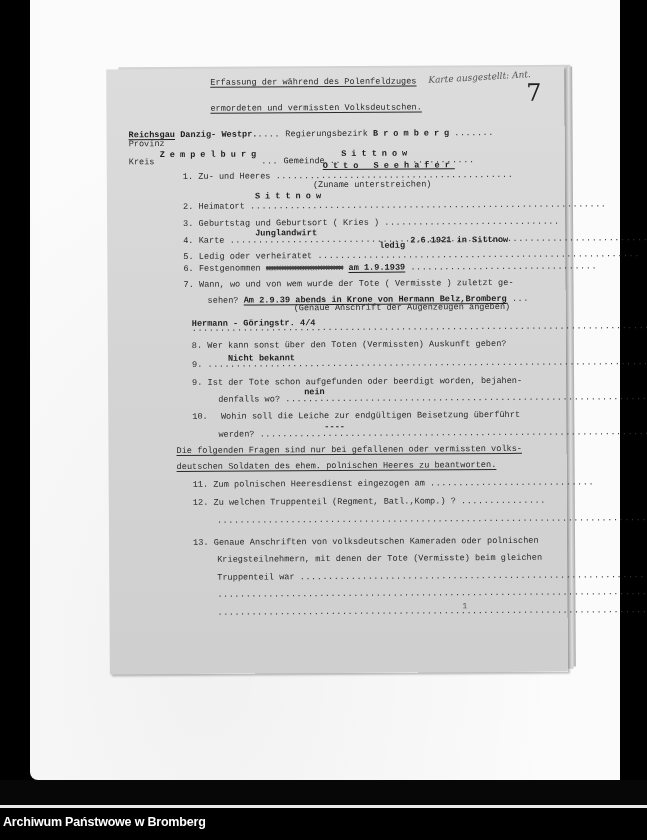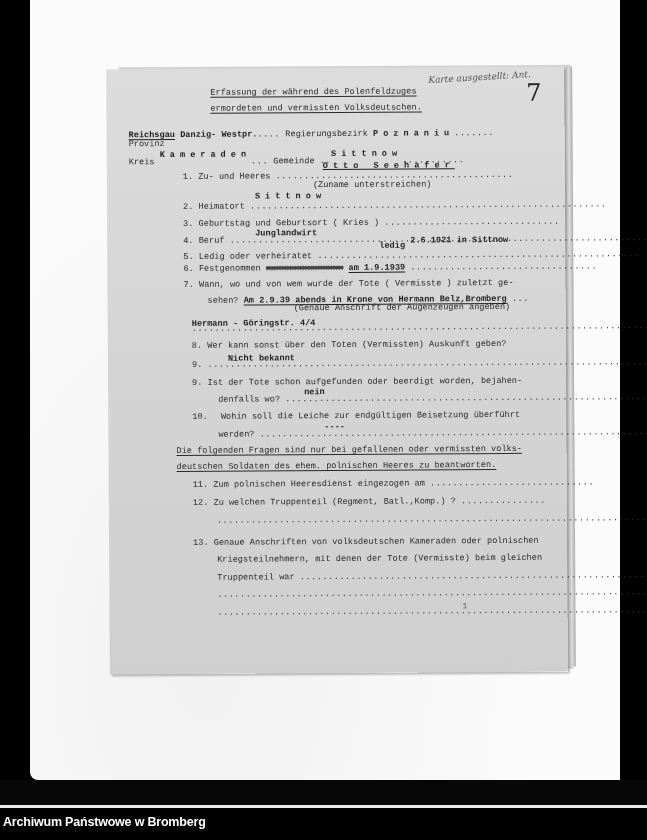--- a/index.html
+++ b/index.html
@@ -65,34 +65,34 @@
 <div class="footer-label">Archiwum Państwowe w Bromberg</div>
 
 <div class="paper-back"></div>
 
 <div class="paper">
   <div class="edge-right"></div>
 
   <div class="hand" style="left:322px; top:6px;">Karte ausgestellt: Ant.</div>
   <div class="num-hand" style="left:420px; top:14px;">7</div>
 
-  <div class="line ul" style="left:104px; top:20px;">Erfassung der während des Polenfeldzuges</div>
+  <div class="line ul" style="left:104px; top:10px;">Erfassung der während des Polenfeldzuges</div>
   <div class="line ul" style="left:104px; top:36px;">ermordeten und vermissten Volksdeutschen.</div>
 
   <div class="line" style="left:22px; top:62px;">
     <span class="ul typed">Reichsgau</span>
     <span class="typed">Danzig- Westpr.</span><span class="dots">....</span>
     <span>Regierungsbezirk</span>
-    <span class="typed spaced">Poznaniu</span><span class="dots">.......</span>
+    <span class="typed spaced">Bromberg</span><span class="dots">.......</span>
   </div>
   <div class="line" style="left:22px; top:71px;">Provinz</div>
 
   <div class="line" style="left:22px; top:89px;">
     <span>Kreis</span>
-    <span class="typed spaced" style="position:relative; top:-7px;">Kameraden</span><span class="dots">...</span>
+    <span class="typed spaced" style="position:relative; top:-7px;">Zempelburg</span><span class="dots">...</span>
     <span>Gemeinde</span>
     <span class="dots">..</span><span class="typed spaced" style="position:relative; top:-7px;">Sittnow</span><span class="dots">...........</span>
   </div>
 
   <div class="line typed spaced" style="left:216px; top:94px;text-decoration:underline;">Otto Seehafer</div>
   <div class="line" style="left:76px; top:104px;">
     <span>1.</span>
     <span>Zu- und Heeres</span>
     <span class="dots">..........................................</span>
   </div>
@@ -108,21 +108,21 @@
   <div class="line typed" style="left:303px; top:136px;margin-top:33px;">2.6.1921 in Sittnow</div>
   <div class="line" style="left:76px; top:151px;">
     <span>3.</span>
     <span>Geburtstag und Geburtsort ( Kries )</span>
     <span class="dots">...............................</span>
   </div>
 
   <div class="line typed" style="left:148px; top:161px;">Junglandwirt</div>
   <div class="line" style="left:76px; top:168px;">
     <span>4.</span>
-    <span>Beruf</span>
+    <span>Karte</span>
     <span class="dots">...........................................................................</span>
   </div>
 
   <div class="line typed" style="left:272px; top:174px;">ledig</div>
   <div class="line" style="left:76px; top:184px;">
     <span>5.</span>
     <span>Ledig oder verheiratet</span>
     <span class="dots">.........................................................</span>
   </div>
 

